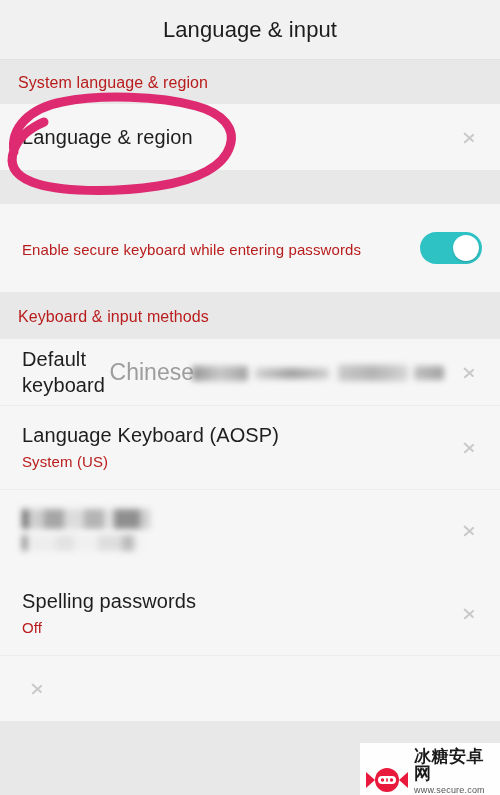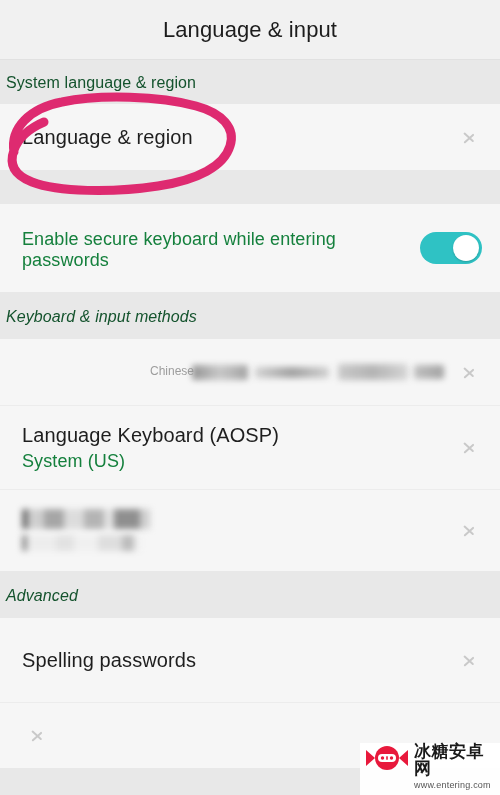--- a/index.html
+++ b/index.html
@@ -35,30 +35,29 @@
   }
   .titlebar .title {
     font-size: 22px;
     color: #1c1c1c;
     letter-spacing: 0.1px;
   }
 
   
   .section-header {
     background: #e8e8e8;
-    color: #14532d;
+    color: #b91c1c;
     font-size: 16px;
-    padding: 14px 0 12px 6px;
+    padding: 14px 0 12px 18px;
     box-sizing: border-box;
     letter-spacing: 0.1px;
   }
   .section-header.tall {
     padding-top: 16px;
     padding-bottom: 13px;
-    font-style: italic;
   }
 
   
   .gap {
     background: #e8e8e8;
     height: 34px;
   }
 
   
   .list {
@@ -89,28 +88,28 @@
     flex-direction: column;
     justify-content: center;
   }
   .row-title {
     font-size: 20px;
     color: #1e1e1e;
     line-height: 26px;
     letter-spacing: 0.1px;
   }
   .row-sub {
-    font-size: 18px;
-    color: #15803d;
+    font-size: 15px;
+    color: #b91c1c;
     line-height: 21px;
     margin-top: 3px;
     letter-spacing: 0.1px;
   }
   .row-value {
-    font-size: 12px;
+    font-size: 23px;
     color: #9d9d9d;
     margin-left: auto;
     margin-right: 10px;
     white-space: nowrap;
     position: relative;
   }
 
   
   .chevron {
     width: 22px;
@@ -203,21 +202,21 @@
 
   
   .watermark {
     position: absolute;
     right: 0px;
     bottom: 0px;
     width: 140px;
     height: 52px;
     background: rgba(255,255,255,0.92);
     display: flex;
-    align-items: flex-start;
+    align-items: flex-end;
     padding-left: 6px;
     box-sizing: border-box;
     z-index: 50;
   }
   .wm-badge {
     width: 42px;
     height: 30px;
     position: relative;
     flex: 0 0 42px;
   }
@@ -279,20 +278,23 @@
         <div class="knob"></div>
       </div>
     </div>
   </div>
 
   <div class="section-header tall">Keyboard &amp; input methods</div>
 
   <div class="list">
 
     <div class="row">
+      <div class="row-texts">
+        <div class="row-title">Default keyboard</div>
+      </div>
       <div class="row-value"><span>Chinese</span><span class="blur b1"></span><span class="blur b2"></span><span class="blur b3"></span><span class="blur b4"></span>
       </div>
       <div class="chevron"></div>
     </div>
 
     <div class="row" style="min-height:84px">
       <div class="row-texts">
         <div class="row-title">Language Keyboard (AOSP)</div>
         <div class="row-sub">System (US)</div>
       </div>
@@ -302,27 +304,27 @@
     <div class="row" style="min-height:82px">
       <div class="row-texts">
         <div class="redact-line1"></div>
         <div class="redact-line2"></div>
       </div>
       <div class="chevron"></div>
     </div>
 
   </div>
 
-  <div class="section-header tall">Advanced</div>
 
   <div class="list">
 
     <div class="row" style="min-height:84px">
       <div class="row-texts">
         <div class="row-title">Spelling passwords</div>
+        <div class="row-sub">Off</div>
       </div>
       <div class="chevron"></div>
     </div>
 
     <div class="row" style="min-height:66px">
       <div class="chevron"></div>
     </div>
 
   </div>
 
@@ -349,17 +351,17 @@
         <polygon points="42,7 33,15 42,23" fill="#e8193c"></polygon>
         <circle cx="21" cy="15" r="12" fill="#e8193c"></circle>
         <rect x="12" y="11" width="18" height="8" rx="4" fill="#ffffff"></rect>
         <circle cx="16.5" cy="15" r="1.7" fill="#e8193c"></circle>
         <circle cx="25.5" cy="15" r="1.7" fill="#e8193c"></circle>
         <rect x="20.2" y="13.3" width="1.6" height="3.4" fill="#e8193c"></rect>
       </svg>
     </div>
     <div class="wm-texts">
       <div class="wm-main">冰糖安卓网</div>
-      <div class="wm-sub">www.entering.com</div>
+      <div class="wm-sub">www.secure.com</div>
     </div>
   </div>
 
 </div>
 
 </body></html>

